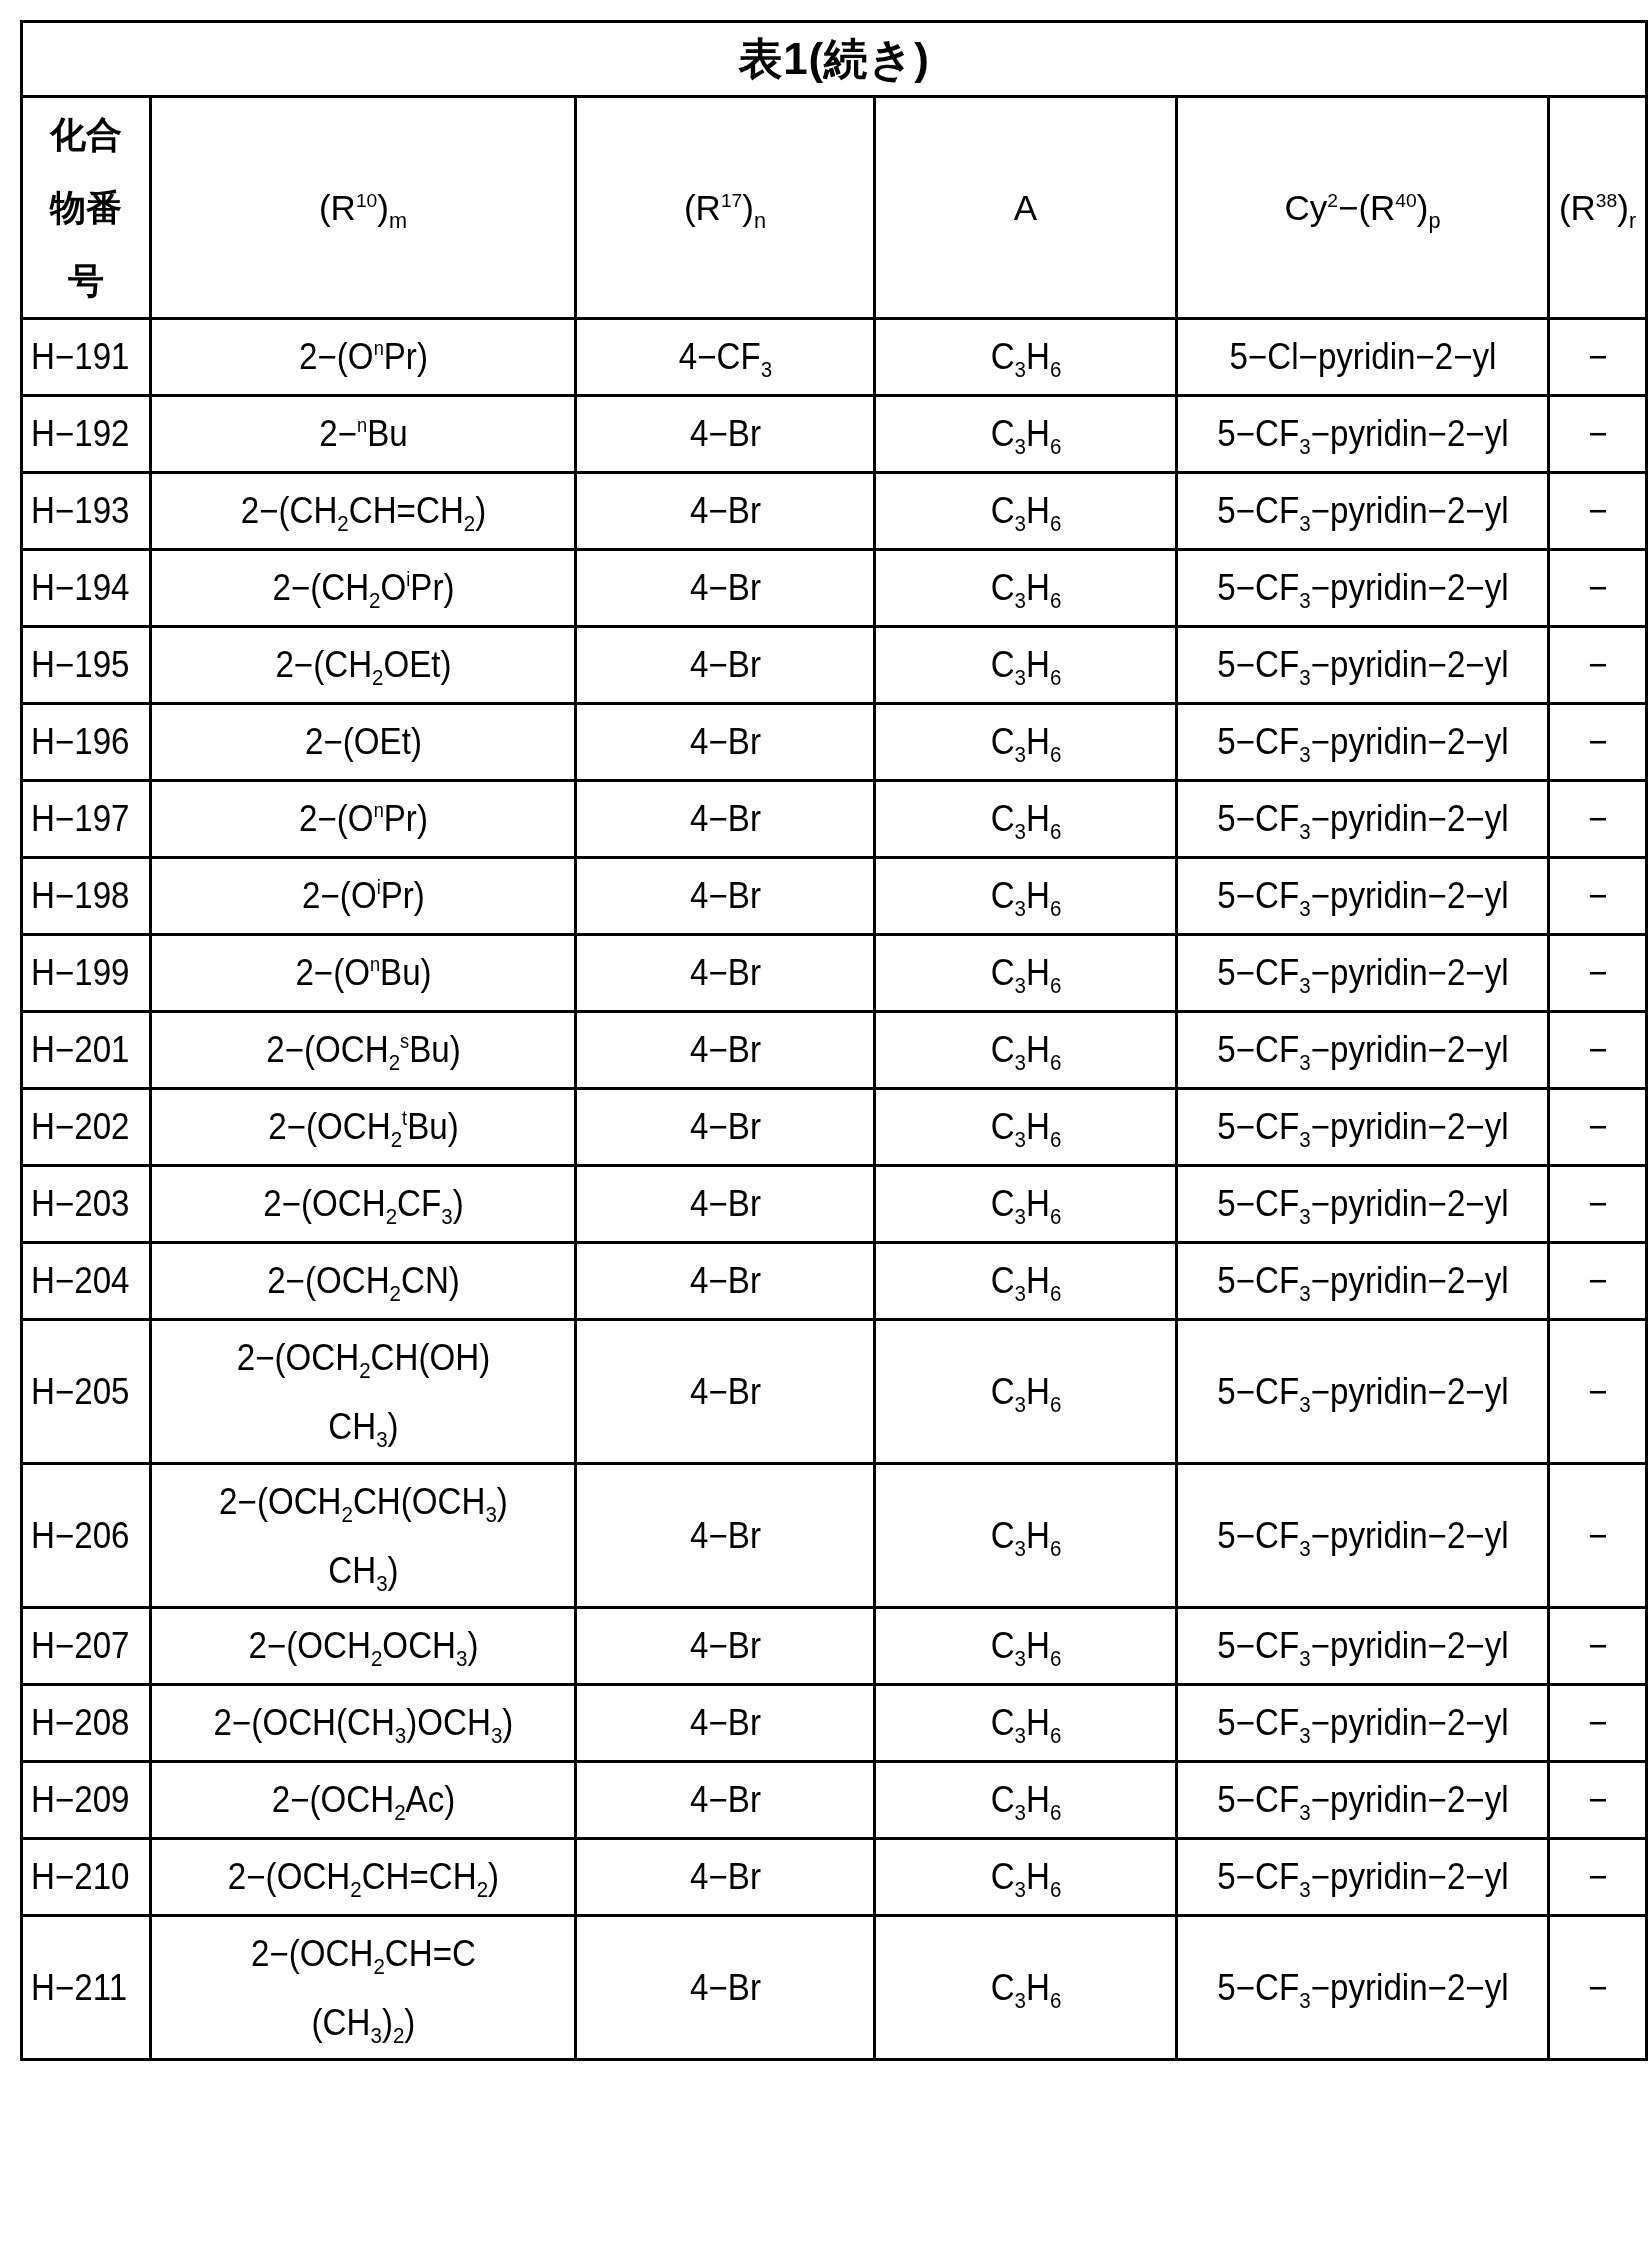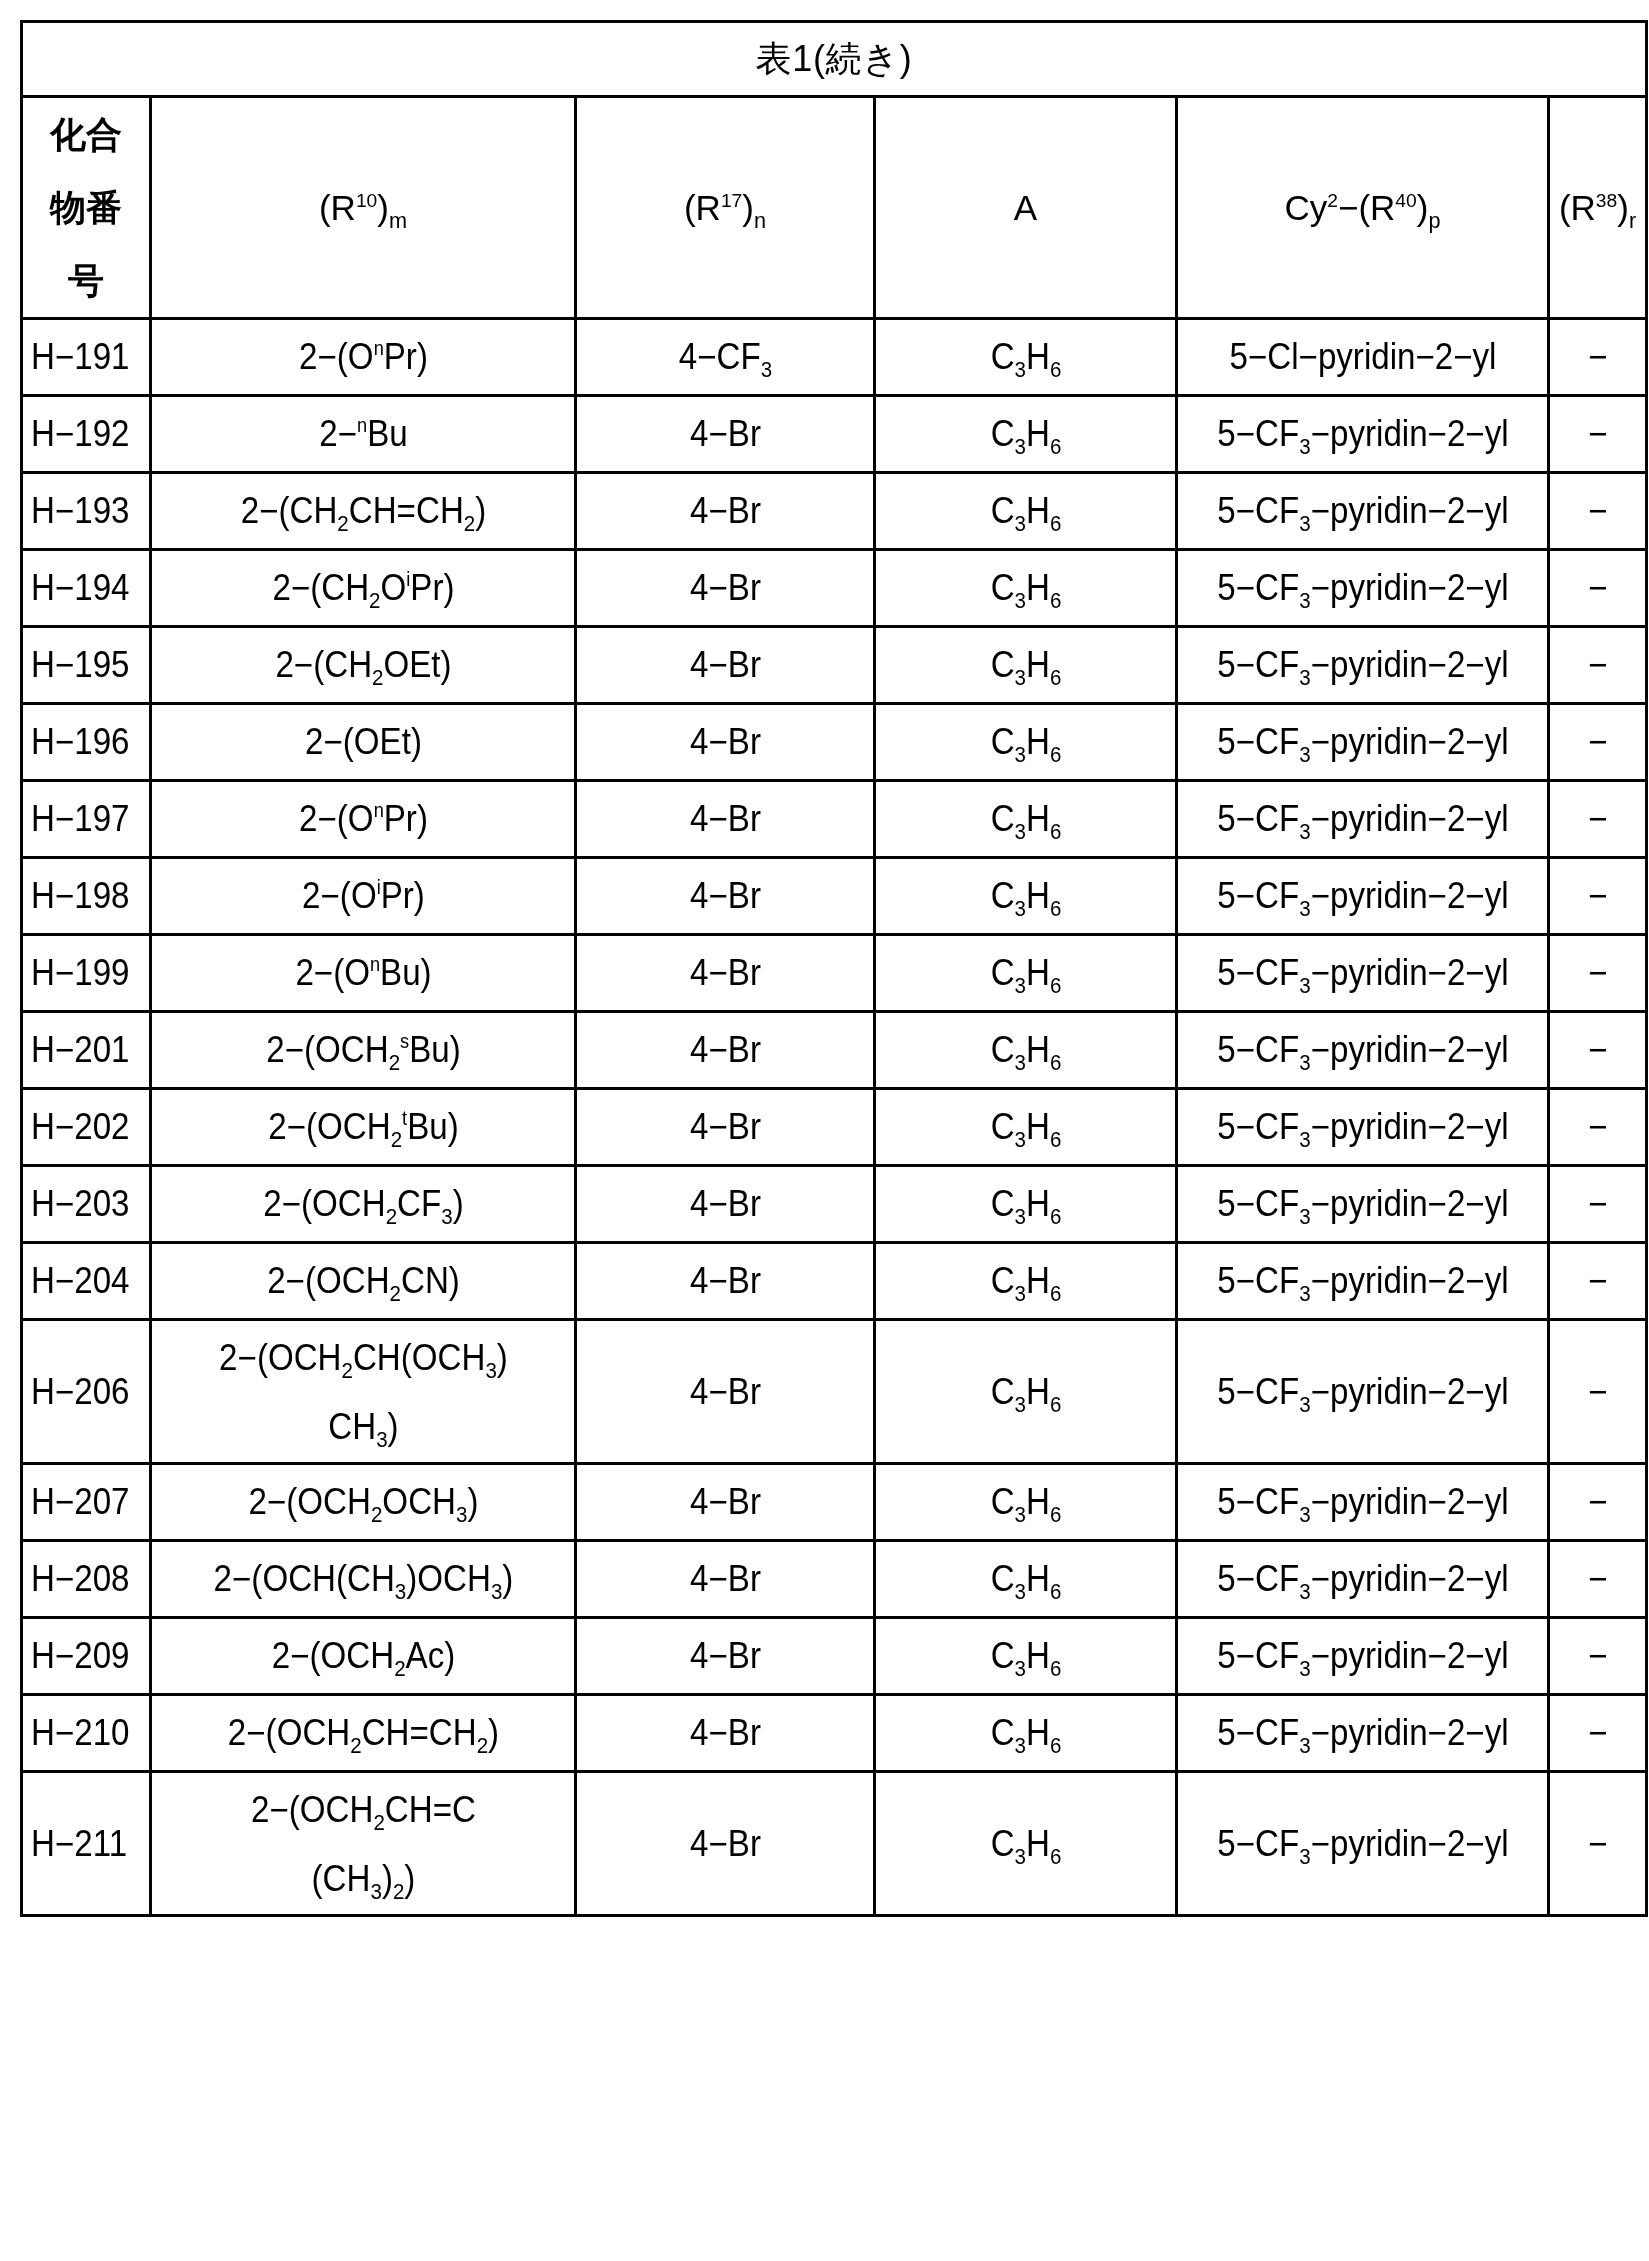--- a/index.html
+++ b/index.html
@@ -1,19 +1,19 @@
 <!DOCTYPE html>
 <html style="font-size:10.6px"><head>
 <meta charset="utf-8">
 <style>
   html, body { margin:0; padding:0; background:#ffffff; }
   body { width:1649px; height:2261px; position:relative; font-family:"Liberation Sans", "DejaVu Sans", sans-serif; color:#000; }
   #tbl { position:absolute; left:20px; top:20px; width:1625px; border-collapse:collapse; table-layout:fixed; }
   #tbl td, #tbl th { border:3.3px solid #000; text-align:center; vertical-align:middle; font-weight:normal; padding:0; }
-  #tbl th.title { height:72px; font-size:36px; font-weight:normal; letter-spacing:0.7px; }
+  #tbl th.title { height:72px; font-size:44px; font-weight:bold; letter-spacing:0.7px; }
   #tbl th.hdr { height:219px; font-size:35px; }
   #tbl th.hdr.jp { font-weight:bold; line-height:73px; font-size:36px; }
   #tbl td { font-size:36px; line-height:74px; transform:scaleX(0.92); }
   #tbl tr.single td { height:72px; }
   #tbl tr.double td { height:141px; line-height:69px; }
   #tbl td.id { text-align:left; padding-left:2.7px; }
   sub { font-size:0.62em; vertical-align:-0.35em; line-height:0; }
   sup { font-size:0.55em; vertical-align:0.7em; line-height:0; }
   .cell-lines span.line { display:block; }
 </style>
@@ -173,20 +173,31 @@
     <td class="id">H−204</td>
     <td class="cell-lines">
           <span class="line">2−(OCH<sub>2</sub>CN)</span>
         </td>
     <td>4−Br</td>
     <td>C<sub>3</sub>H<sub>6</sub></td>
     <td>5−CF<sub>3</sub>−pyridin−2−yl</td>
     <td>−</td>
   </tr>
       <tr class="double">
+    <td class="id">H−205</td>
+    <td class="cell-lines">
+          <span class="line">2−(OCH<sub>2</sub>CH(OH)</span>
+          <span class="line">CH<sub>3</sub>)</span>
+        </td>
+    <td>4−Br</td>
+    <td>C<sub>3</sub>H<sub>6</sub></td>
+    <td>5−CF<sub>3</sub>−pyridin−2−yl</td>
+    <td>−</td>
+  </tr>
+      <tr class="double">
     <td class="id">H−206</td>
     <td class="cell-lines">
           <span class="line">2−(OCH<sub>2</sub>CH(OCH<sub>3</sub>)</span>
           <span class="line">CH<sub>3</sub>)</span>
         </td>
     <td>4−Br</td>
     <td>C<sub>3</sub>H<sub>6</sub></td>
     <td>5−CF<sub>3</sub>−pyridin−2−yl</td>
     <td>−</td>
   </tr>

